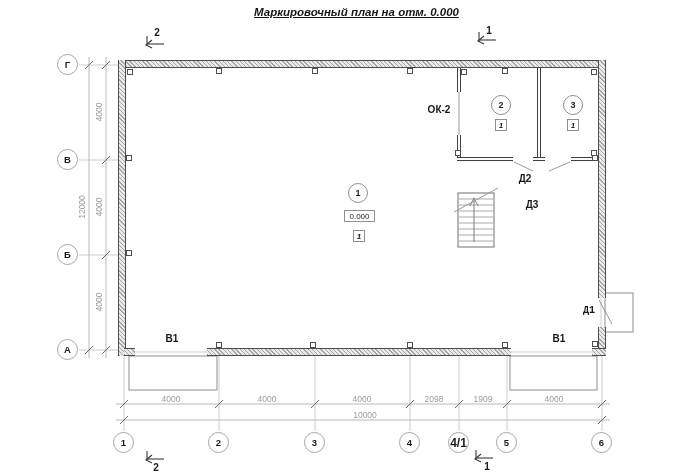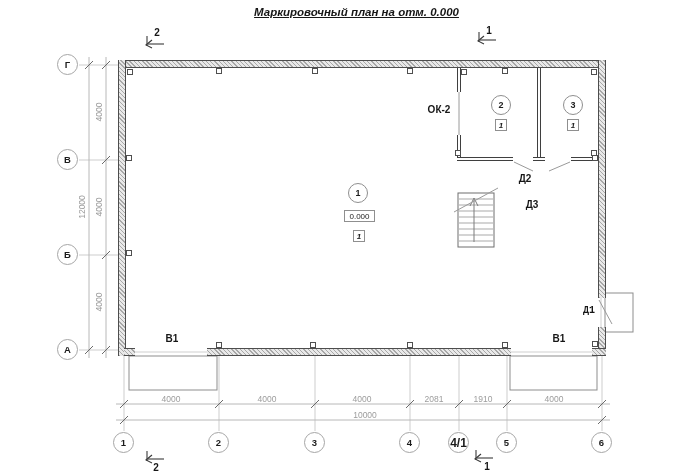--- a/index.html
+++ b/index.html
@@ -222,22 +222,22 @@
     </div>
 
   <div class="dimtext dimv" style="left:79px;top:107px;width:40px;">4000</div>
   <div class="dimtext dimv" style="left:79px;top:202px;width:40px;">4000</div>
   <div class="dimtext dimv" style="left:79px;top:297px;width:40px;">4000</div>
   <div class="dimtext dimv" style="left:62px;top:202px;width:40px;">12000</div>
 
   <div class="dimtext" style="left:151px;top:394px;width:40px;">4000</div>
   <div class="dimtext" style="left:247px;top:394px;width:40px;">4000</div>
   <div class="dimtext" style="left:342px;top:394px;width:40px;">4000</div>
-  <div class="dimtext" style="left:414px;top:394px;width:40px;">2081</div>
-  <div class="dimtext" style="left:463px;top:394px;width:40px;">1910</div>
+  <div class="dimtext" style="left:414px;top:394px;width:40px;">2098</div>
+  <div class="dimtext" style="left:463px;top:394px;width:40px;">1909</div>
   <div class="dimtext" style="left:534px;top:394px;width:40px;">4000</div>
   <div class="dimtext" style="left:345px;top:410px;width:40px;">10000</div>
 
   <div class="secnum" style="left:150px;top:27px;width:14px;">2</div>
   <div class="secnum" style="left:482px;top:25px;width:14px;">1</div>
   <div class="secnum" style="left:149px;top:462px;width:14px;">2</div>
   <div class="secnum" style="left:480px;top:461px;width:14px;">1</div>
 
   <div class="roomcirc" style="left:348px;top:183px;">
       <span>1</span>

